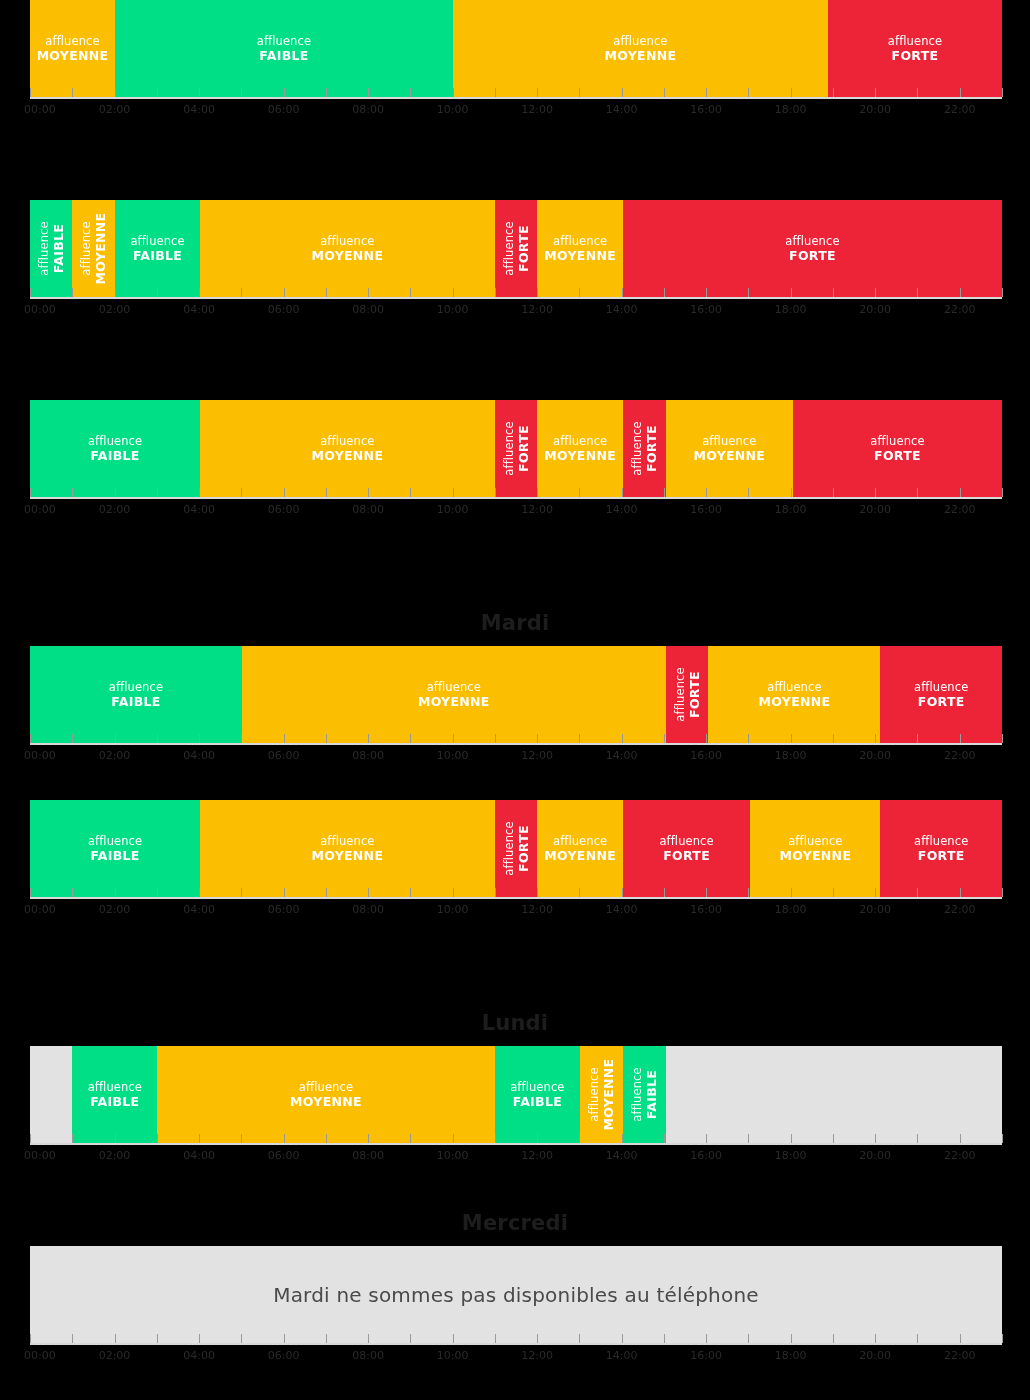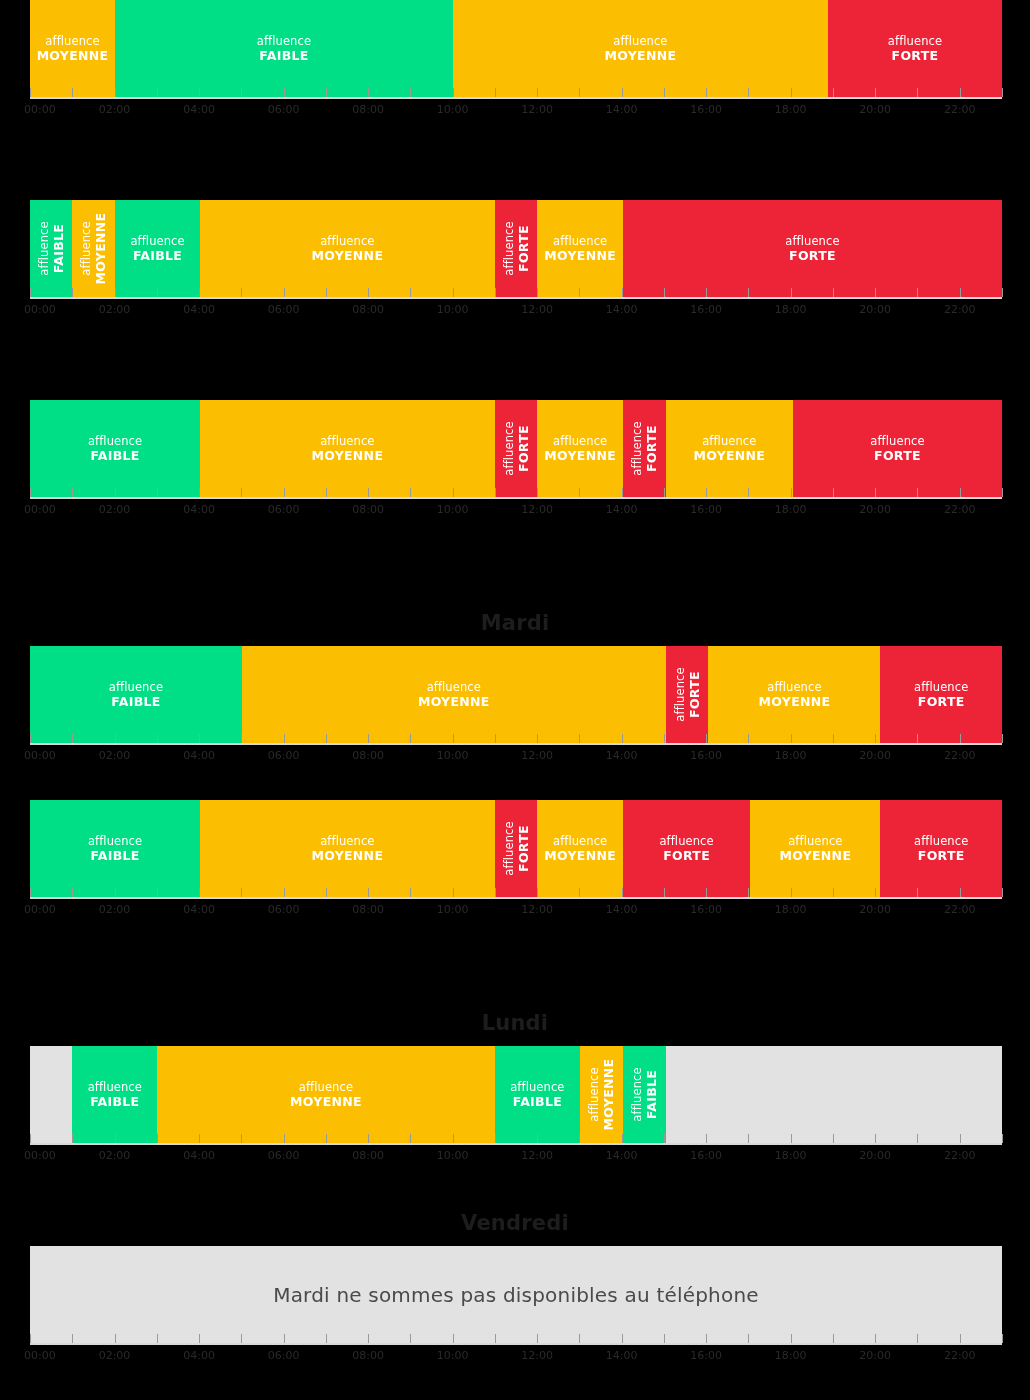--- a/index.html
+++ b/index.html
@@ -494,21 +494,21 @@
           <div class="tick" style="left: 802.957px;"></div>
           <div class="tick" style="left: 845.217px;"></div>
           <div class="tick-label" style="left: 845.217px;">20:00</div>
           <div class="tick" style="left: 887.478px;"></div>
           <div class="tick" style="left: 929.739px;"></div>
           <div class="tick-label" style="left: 929.739px;">22:00</div>
           <div class="tick" style="left: 972px;"></div>
         </div>
       </div>
       <div class="day-block">
-        <div class="day-title">Vendredi</div>
+        <div class="day-title">Mercredi</div>
         <div class="chart">
           <div class="closed-message">Mardi ne sommes pas disponibles au téléphone</div>
         </div>
         <div class="axis">
           <div class="axis-line"></div>
           <div class="tick" style="left: 0px;"></div>
           <div class="tick-label first" style="left: 0px;">00:00</div>
           <div class="tick" style="left: 42.2609px;"></div>
           <div class="tick" style="left: 84.5217px;"></div>
           <div class="tick-label" style="left: 84.5217px;">02:00</div>

